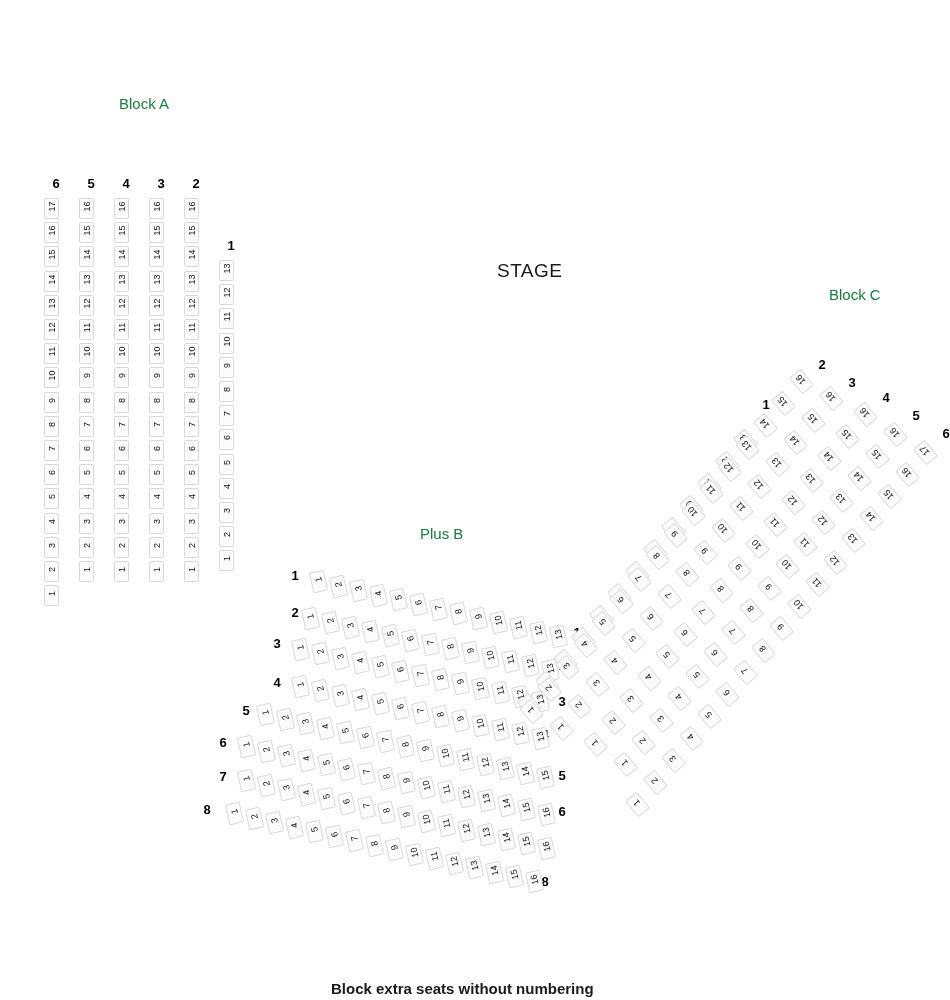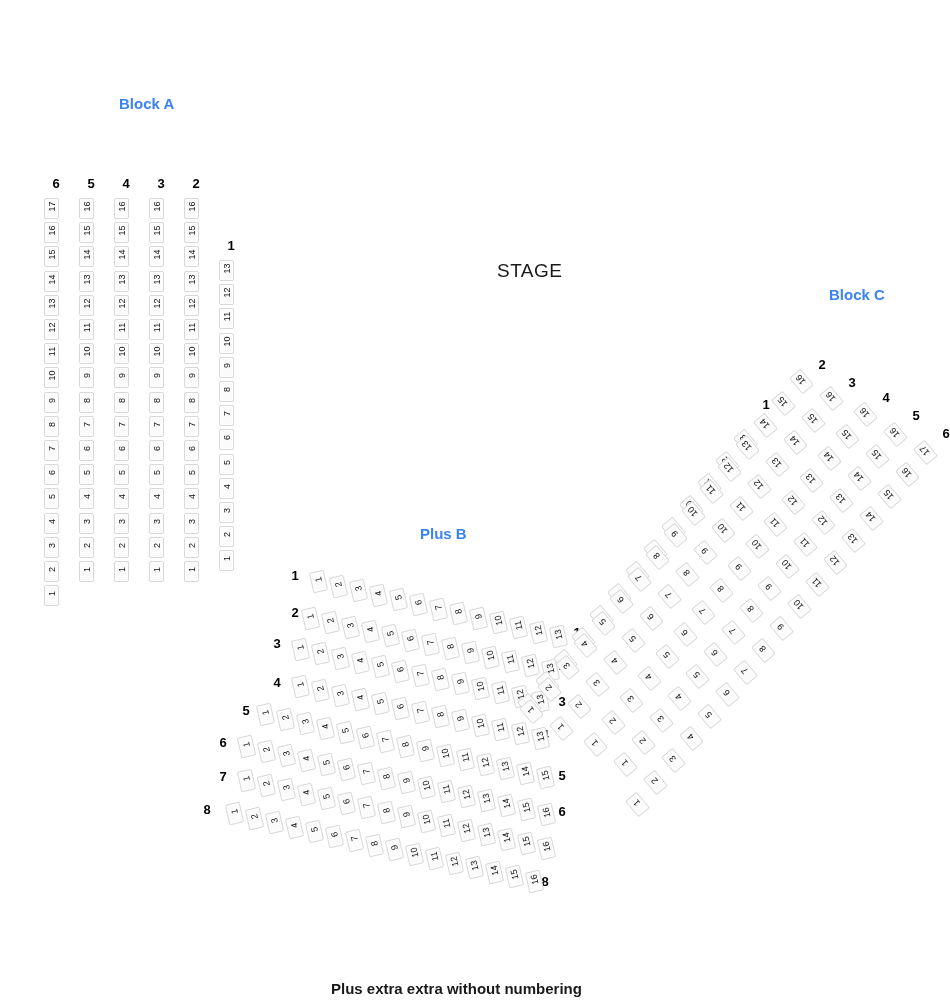--- a/index.html
+++ b/index.html
@@ -17,22 +17,22 @@
   }
   #stage-root {
     position: absolute;
     left: 0; top: 0;
     width: 950px;
     height: 1000px;
   }
   .block-title {
     position: absolute;
     font-size: 15px;
-    font-weight: bold;
-    color: #3b82f6;
+    font-weight: normal;
+    color: #15803d;
     white-space: nowrap;
   }
   .stage-label {
     position: absolute;
     font-size: 19px;
     color: #1a1a1a;
     letter-spacing: 0.5px;
     white-space: nowrap;
   }
   .footer-note {
@@ -76,21 +76,21 @@
     line-height: 15px;
   }
 </style>
 </head>
 <body>
 
 <div id="stage-root">
 
   <div class="stage-label" id="stage-label" style="left: 497px; top: 260px;">STAGE</div>
 
-  <div class="footer-note" id="footer-note" style="left: 331px; top: 980px;">Plus extra extra without numbering</div>
+  <div class="footer-note" id="footer-note" style="left: 331px; top: 980px;">Block extra seats without numbering</div>
 
 <div class="block-title" style="left: 119px; top: 95px;">Block A</div>
     <div class="row-label" style="left: 46px; top: 176px;">6</div>
     <div class="seat" style="left: 44px; top: 198px;">
       <span class="num">17</span>
     </div>
     <div class="seat" style="left: 44px; top: 222.2px;">
       <span class="num">16</span>
     </div>
     <div class="seat" style="left: 44px; top: 246.4px;">

